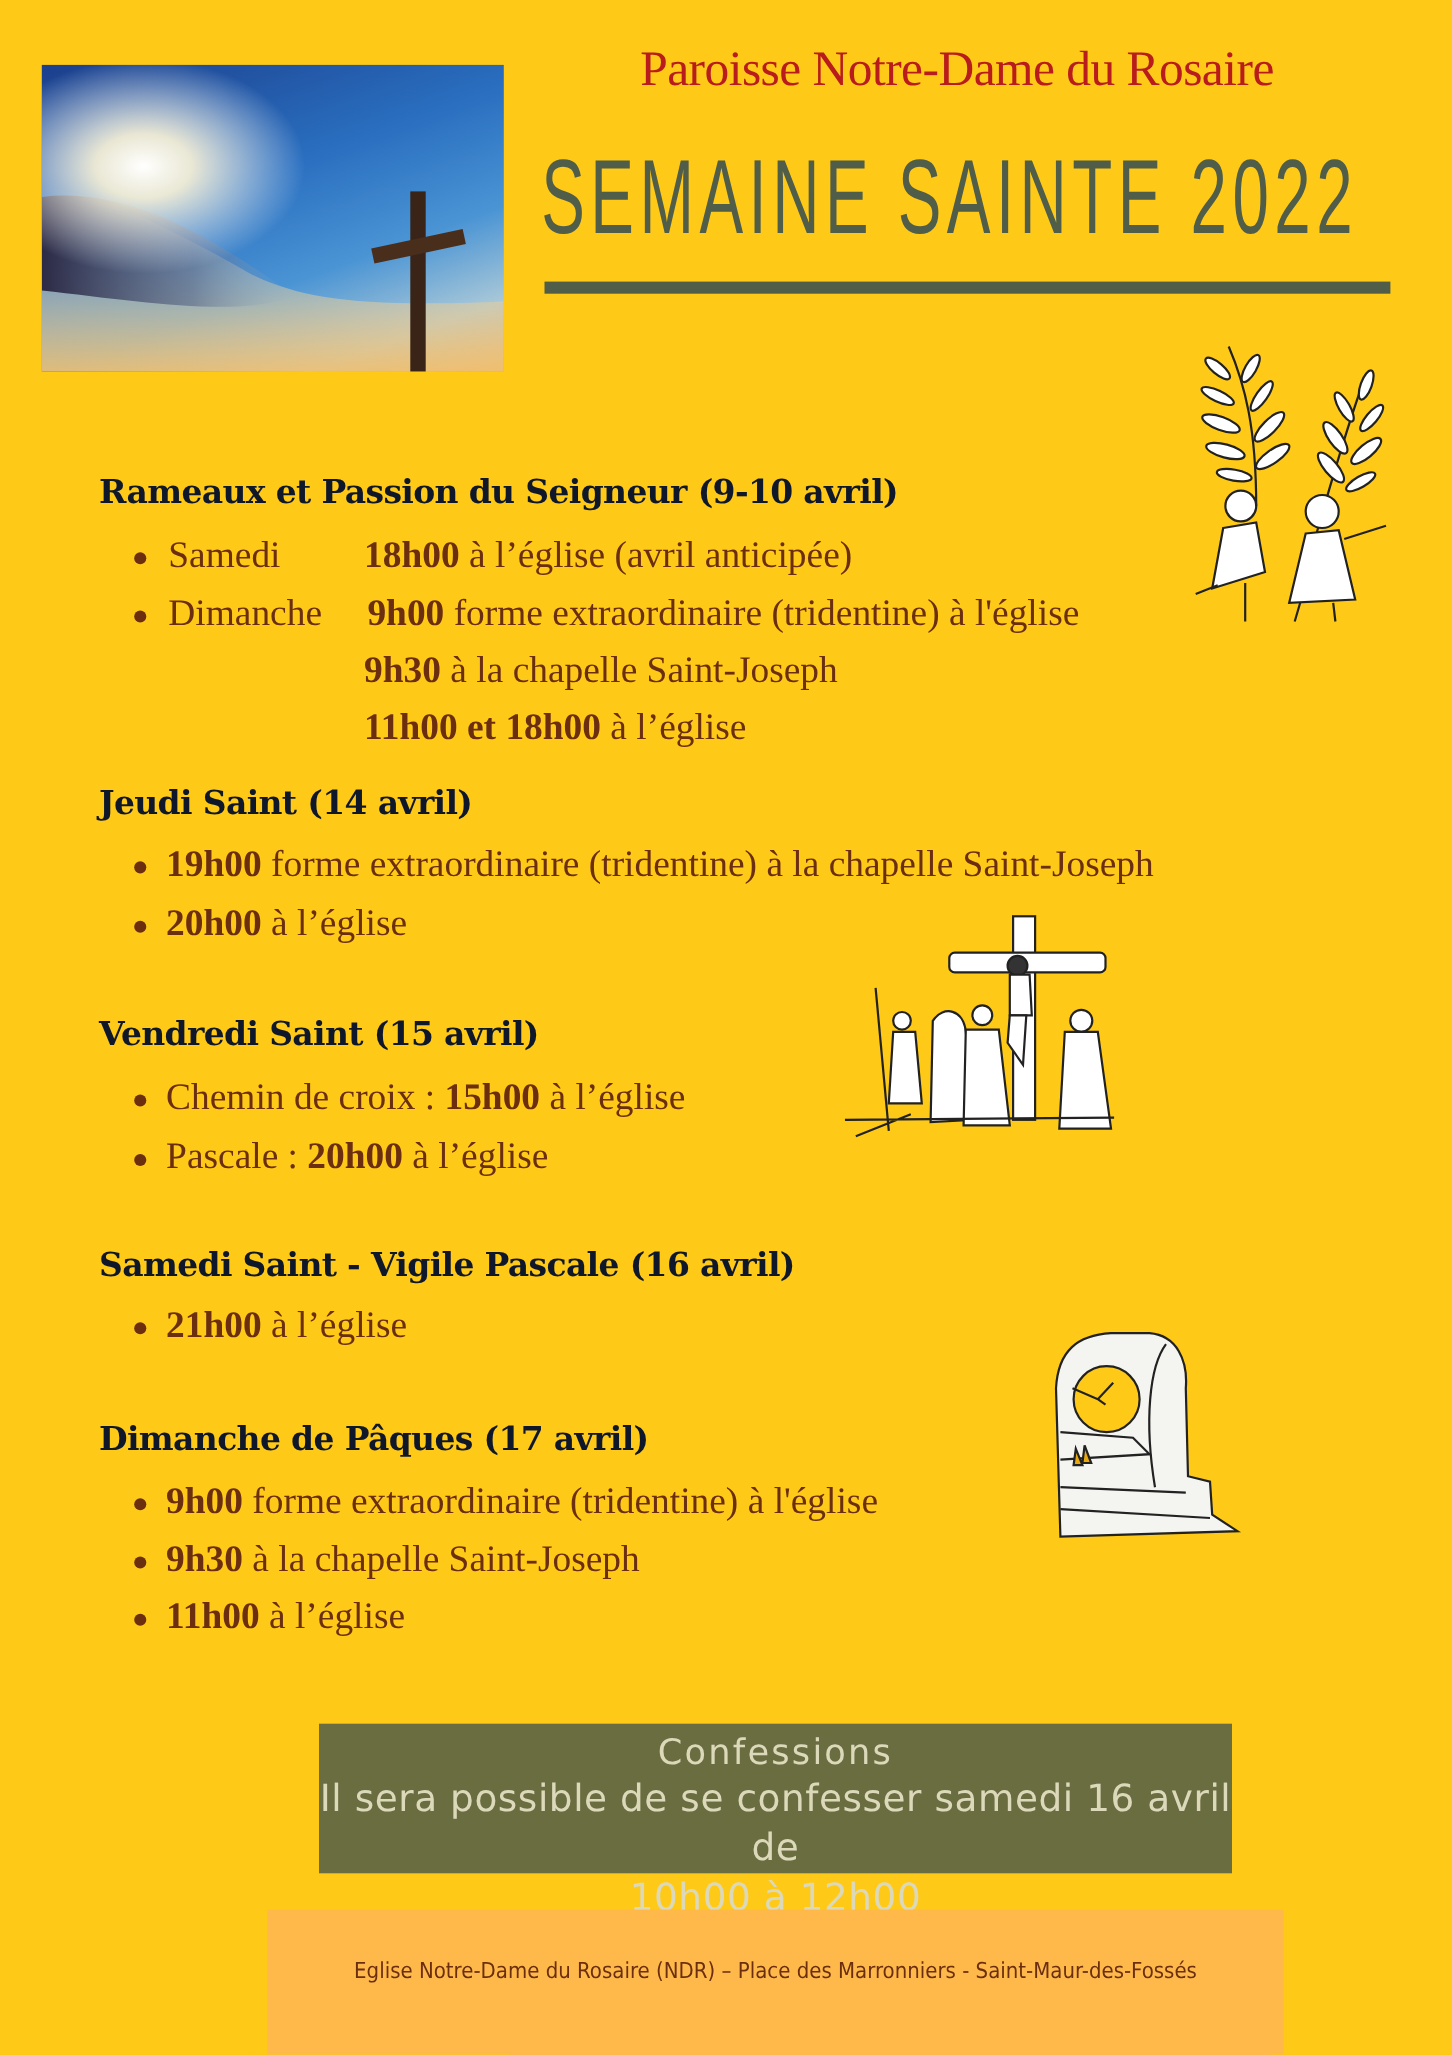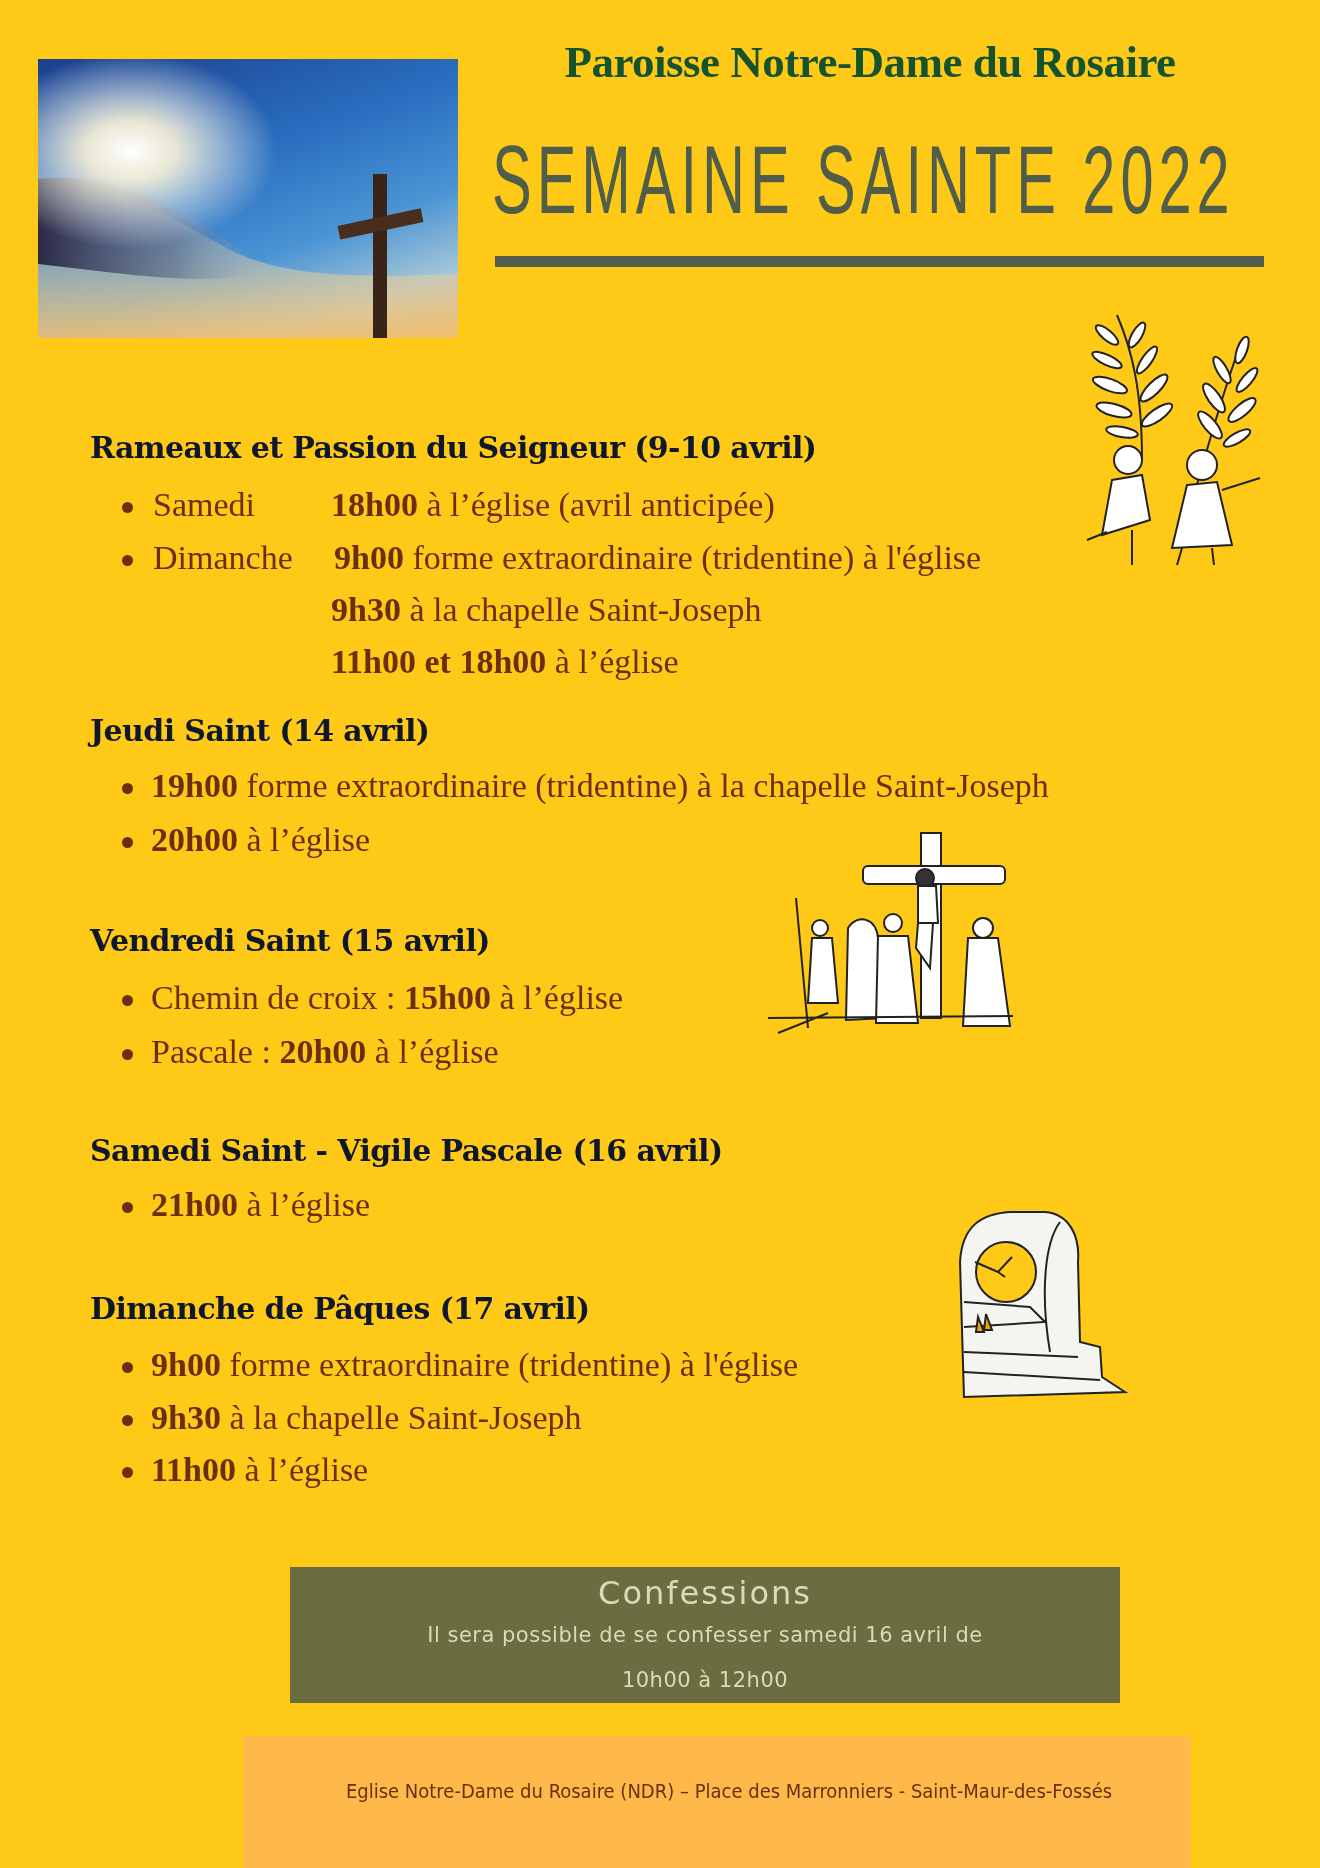--- a/index.html
+++ b/index.html
@@ -11,22 +11,22 @@
     .abs { position: absolute; }
     
     .photo {
       left: 38px; top: 59px; width: 420px; height: 279px; overflow: hidden;
       background: linear-gradient(160deg, #1b3f8c 0%, #2a6fc0 40%, #4a94d4 65%, #a9c8d8 85%, #e8b06a 100%);
     }
     .photo svg { display: block; }
     
     .parish {
       left: 470px; width: 800px; top: 36px; text-align: center;
-      font-family: "Liberation Serif", serif; font-weight: bold;
-      font-size: 45px; color: #14532d; letter-spacing: -0.5px;
+      font-family: "Liberation Serif", serif; font-weight: normal;
+      font-size: 45px; color: #b91c1c; letter-spacing: -0.5px;
     }
     .week-title {
       left: 492px; top: 130px; width: 780px; text-align: left;
       font-family: "Liberation Sans Narrow", "Liberation Sans", sans-serif;
       font-size: 96px; line-height: 100px; color: #4f5d49;
       transform-origin: left top; transform: scaleX(0.62);
       letter-spacing: 8px; white-space: nowrap;
     }
     .title-rule { left: 495px; top: 256px; width: 769px; height: 11px; background: #4f5d49; }
     
@@ -45,27 +45,27 @@
     .line b { font-weight: bold; }
     
     .illus { position: absolute; }
     
     .confess {
       left: 290px; top: 1567px; width: 830px; height: 136px;
       background: #6a6d40; color: #dcd9bb; text-align: center;
       font-family: "DejaVu Sans", sans-serif;
     }
     .confess .ct { font-size: 32px; letter-spacing: 2px; margin-top: 6px; line-height: 40px; }
-    .confess .cb { font-size: 21px; line-height: 45px; letter-spacing: 0.5px; }
+    .confess .cb { font-size: 34px; line-height: 45px; letter-spacing: 0.5px; }
     
     .footer {
       left: 243px; top: 1736px; width: 924px; height: 132px;
       background: #ffb94a; color: #6b2f10; text-align: center;
       font-family: "DejaVu Sans Condensed", "DejaVu Sans", sans-serif;
-      font-size: 20px; line-height: 34px; padding-left: 24px;
+      font-size: 20px; line-height: 34px;
     }
     .footer .fl1 { margin-top: 38px; }
   </style>
 </head>
 <body>
 
 <div class="abs photo">
   <svg width="420" height="279" viewBox="0 0 420 279">
     <defs>
       <radialGradient id="sun" cx="0.22" cy="0.33" r="0.35">

